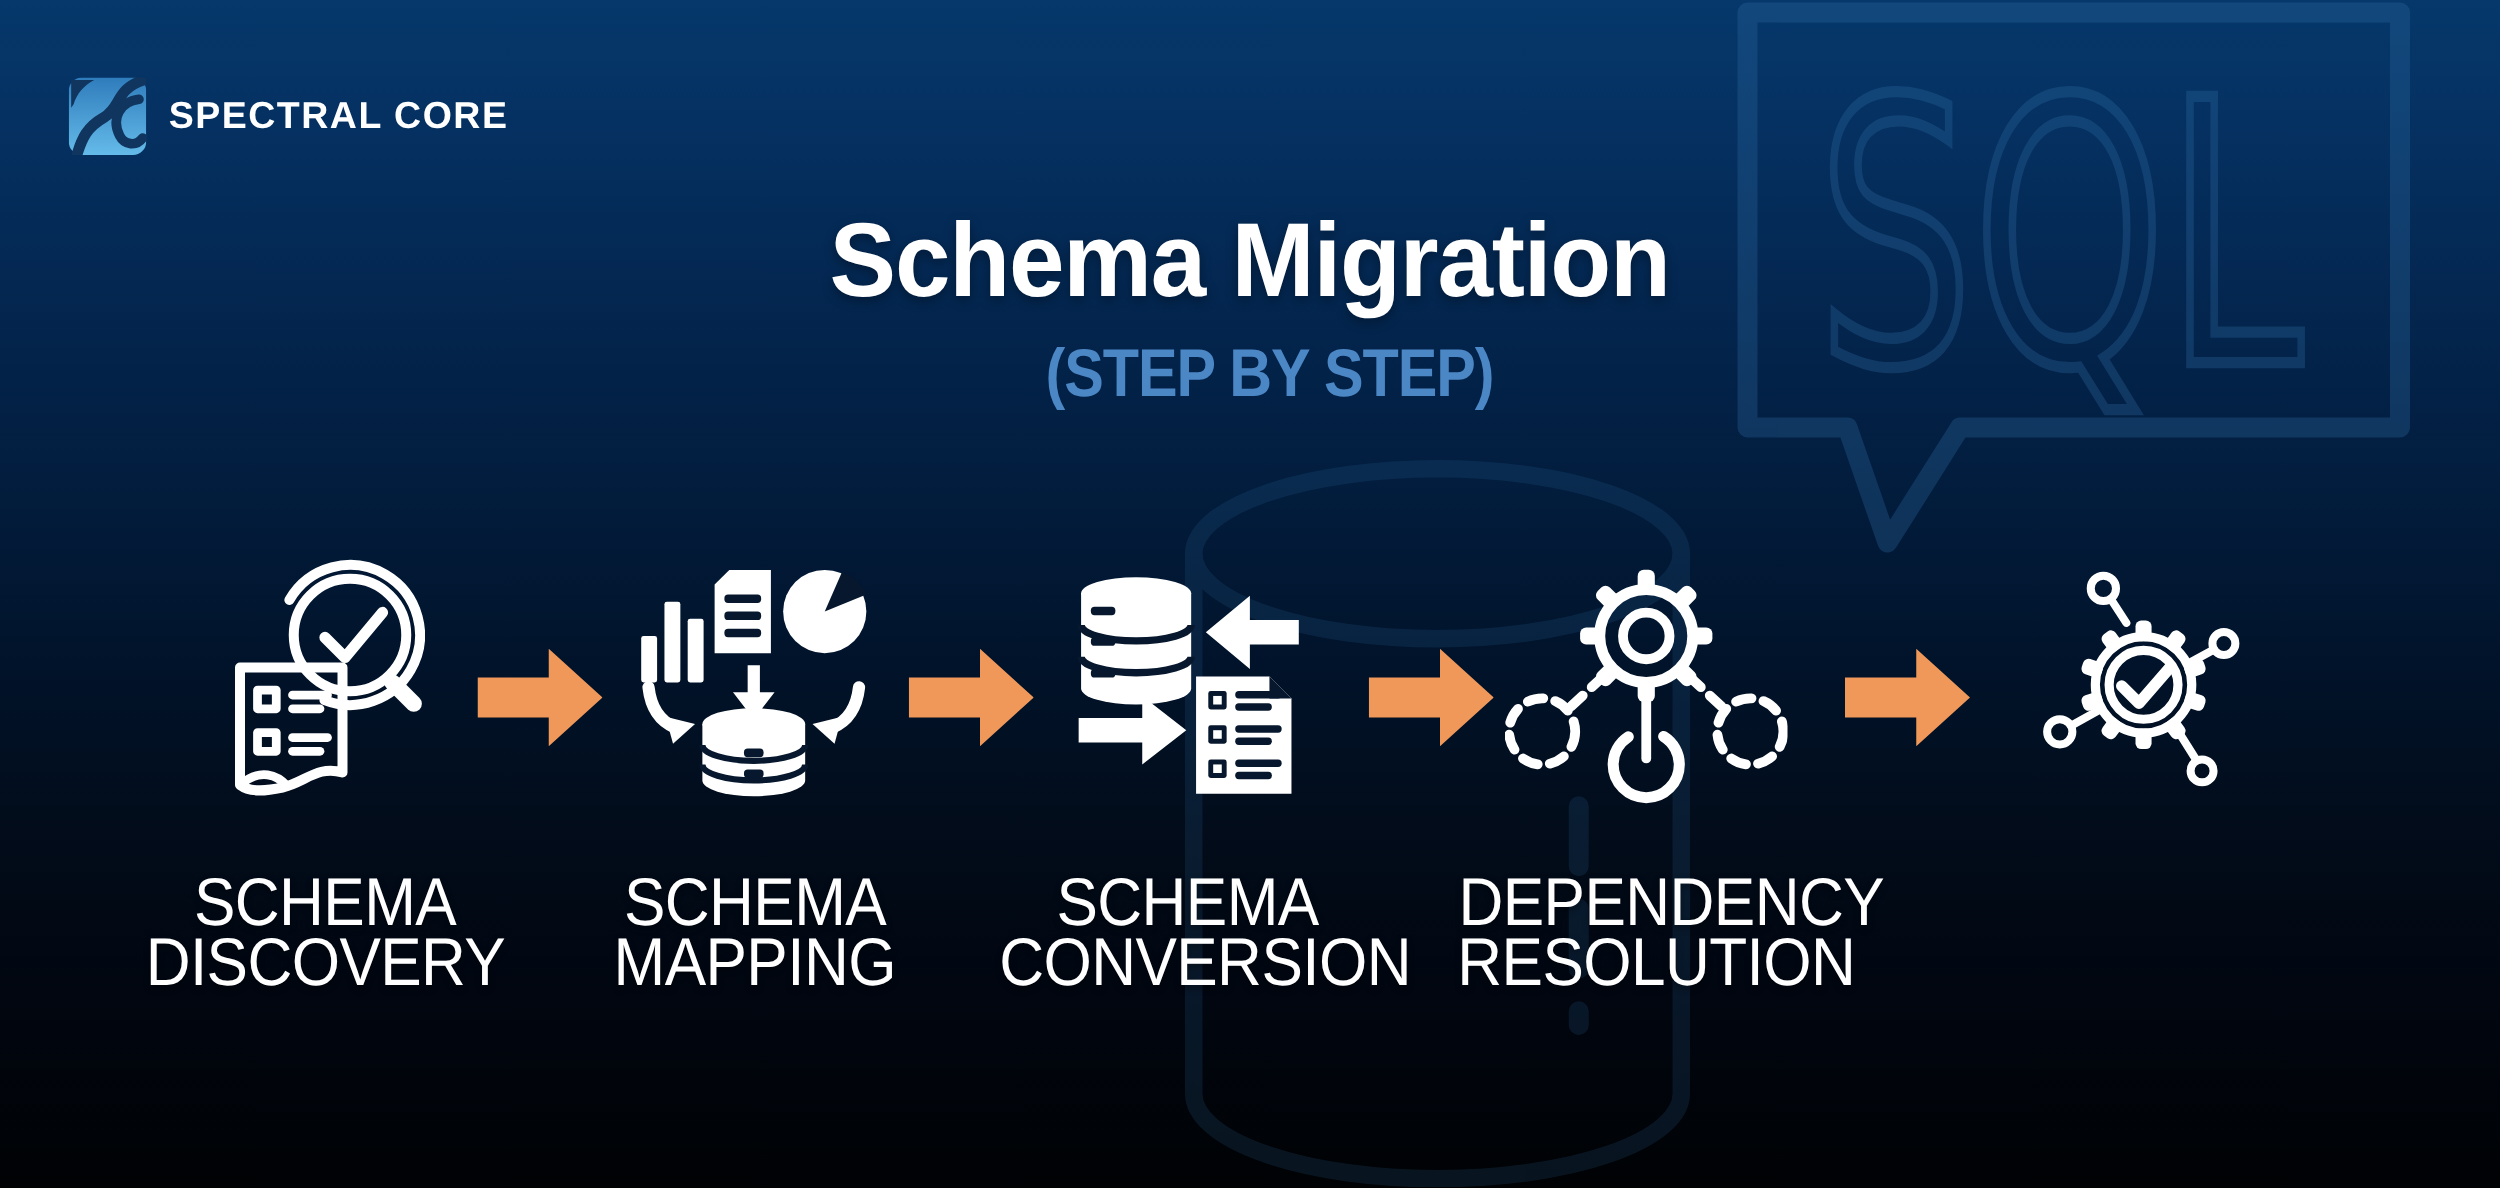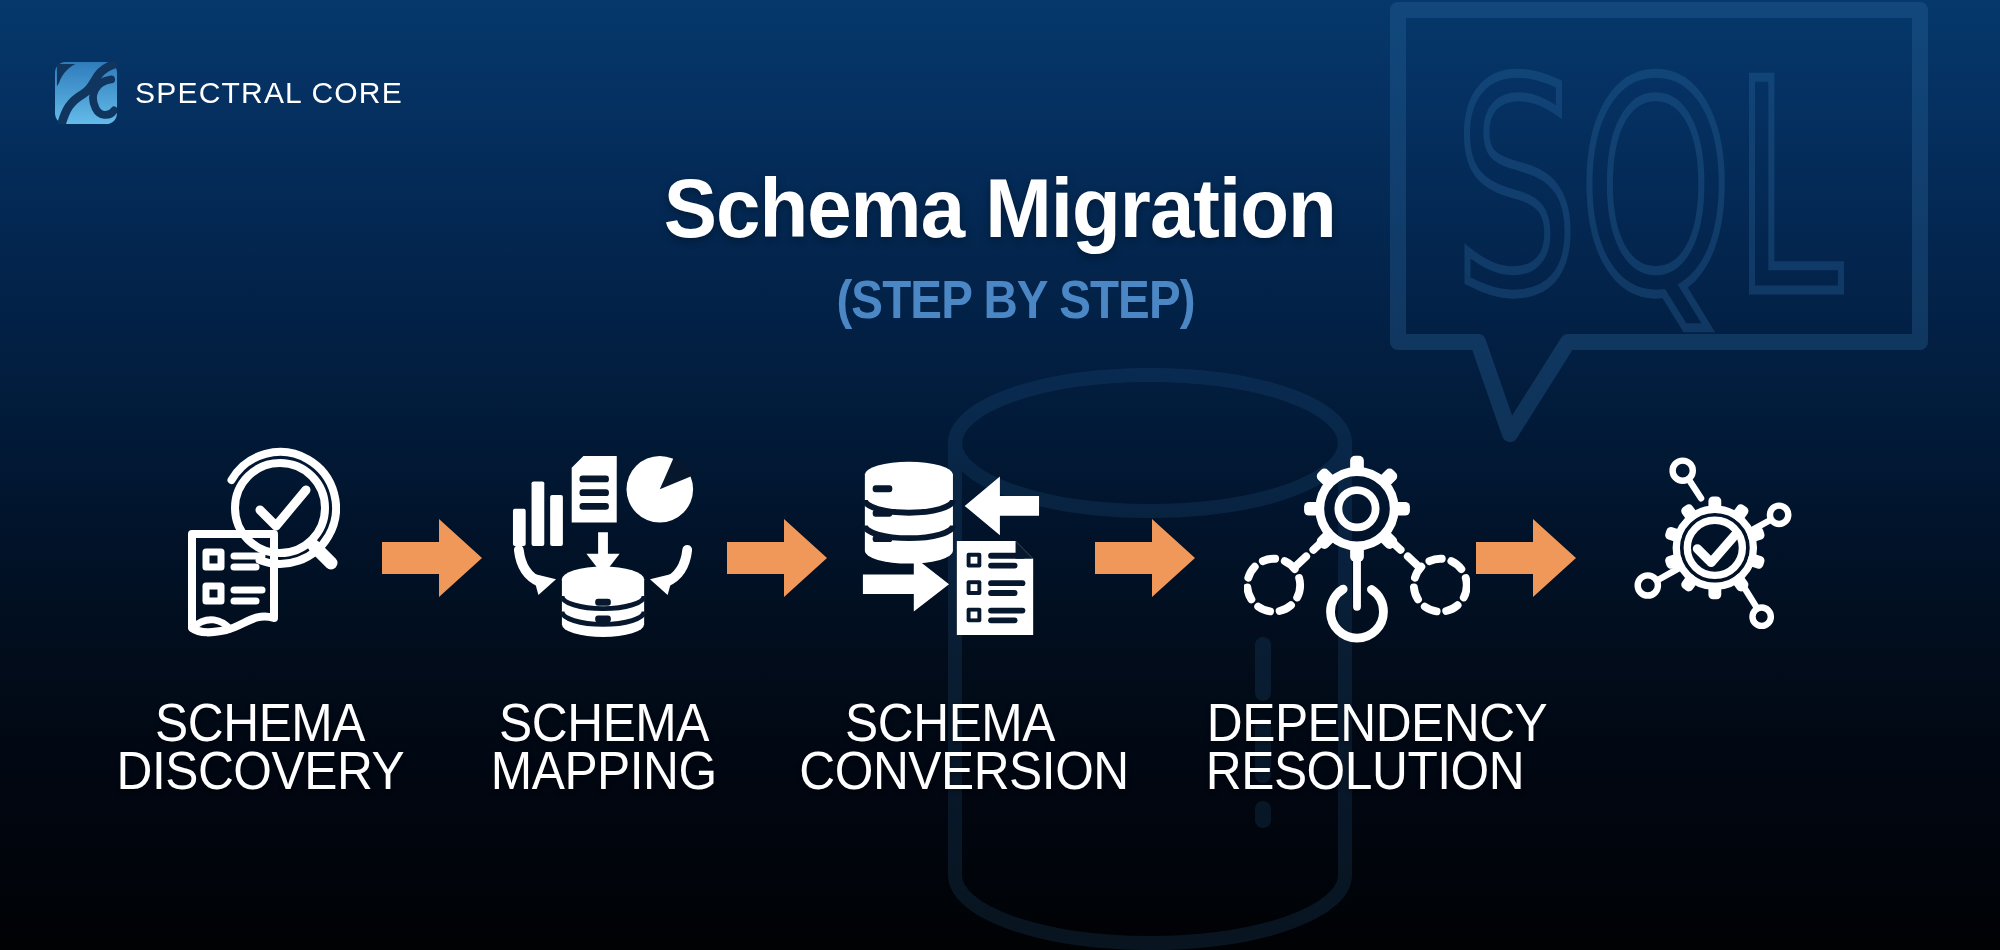--- a/index.html
+++ b/index.html
@@ -8,21 +8,21 @@
     font-family:"Liberation Sans",sans-serif;
     background:linear-gradient(180deg,
       #06386b 0%, #053162 10%, #042a56 20%, #03234a 30%,
       #021c3c 42%, #01132a 56%, #020c1a 70%, #010610 84%, #000204 100%);
   }
   svg{display:block;}
   
   .watermark{position:absolute;left:0;top:0;pointer-events:none;}
   
   .brand{position:absolute;left:55px;top:62px;display:flex;align-items:center;gap:18px;}
-  .brand-name{color:#fff;font-weight:400;font-size:30px;letter-spacing:1.2px;white-space:nowrap;}
+  .brand-name{color:#fff;font-weight:700;font-size:30px;letter-spacing:1.2px;white-space:nowrap;}
   
   .title{
     position:absolute;top:160px;left:0;width:100%;text-align:center;
     color:#fff;font-size:84px;font-weight:700;letter-spacing:-1px;
     text-shadow:0 3px 10px rgba(0,0,0,.35);
   }
   .title>span{display:inline-block;transform:scaleX(.95);transform-origin:center;}
   .subtitle{
     position:absolute;top:268px;left:0;width:100%;text-align:center;
     color:var(--subtitle-blue,#4B86C5);font-size:54px;font-weight:700;letter-spacing:-1px;padding-left:16px;
@@ -194,21 +194,21 @@
     <div class="step-label">
       <span>SCHEMA</span><br>
       <span>CONVERSION</span>
     </div>
   </div>
 
   <svg class="arrow" style="left:1095px" width="100" height="78" viewBox="0 0 100 78">
     <polygon points="0,23 57,23 57,0 100,39 57,78 57,55 0,55"></polygon>
   </svg>
 
-  <div class="step" style="left:1192px">
+  <div class="step" style="left:1152px">
     <div class="icon-wrap">
       <svg width="226" height="196" viewBox="0 0 230 200">
         <g fill="#fff">
           <rect x="108" y="8" width="14" height="18" rx="5"></rect>
           <rect x="108" y="8" width="14" height="18" rx="5" transform="rotate(45 115 62)"></rect>
           <rect x="108" y="8" width="14" height="18" rx="5" transform="rotate(90 115 62)"></rect>
           <rect x="108" y="8" width="14" height="18" rx="5" transform="rotate(135 115 62)"></rect>
           <rect x="108" y="8" width="14" height="18" rx="5" transform="rotate(180 115 62)"></rect>
           <rect x="108" y="8" width="14" height="18" rx="5" transform="rotate(225 115 62)"></rect>
           <rect x="108" y="8" width="14" height="18" rx="5" transform="rotate(270 115 62)"></rect>

